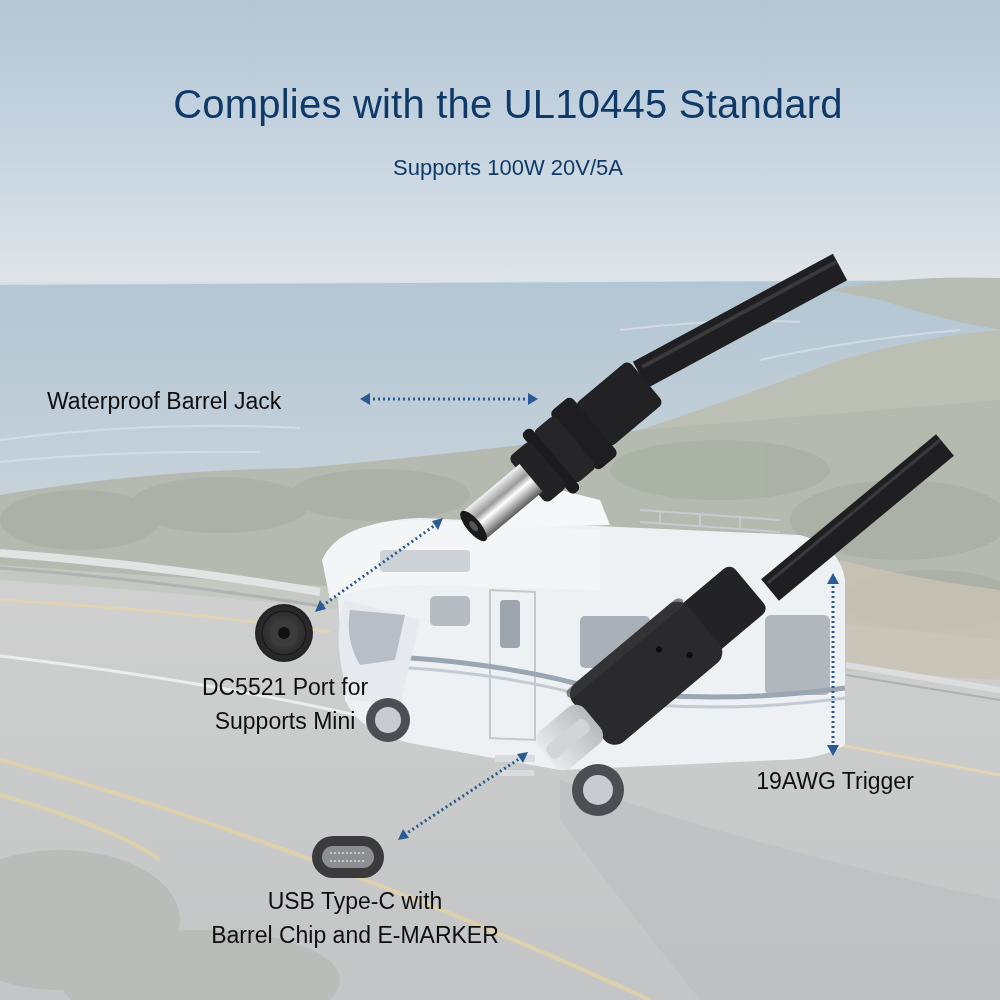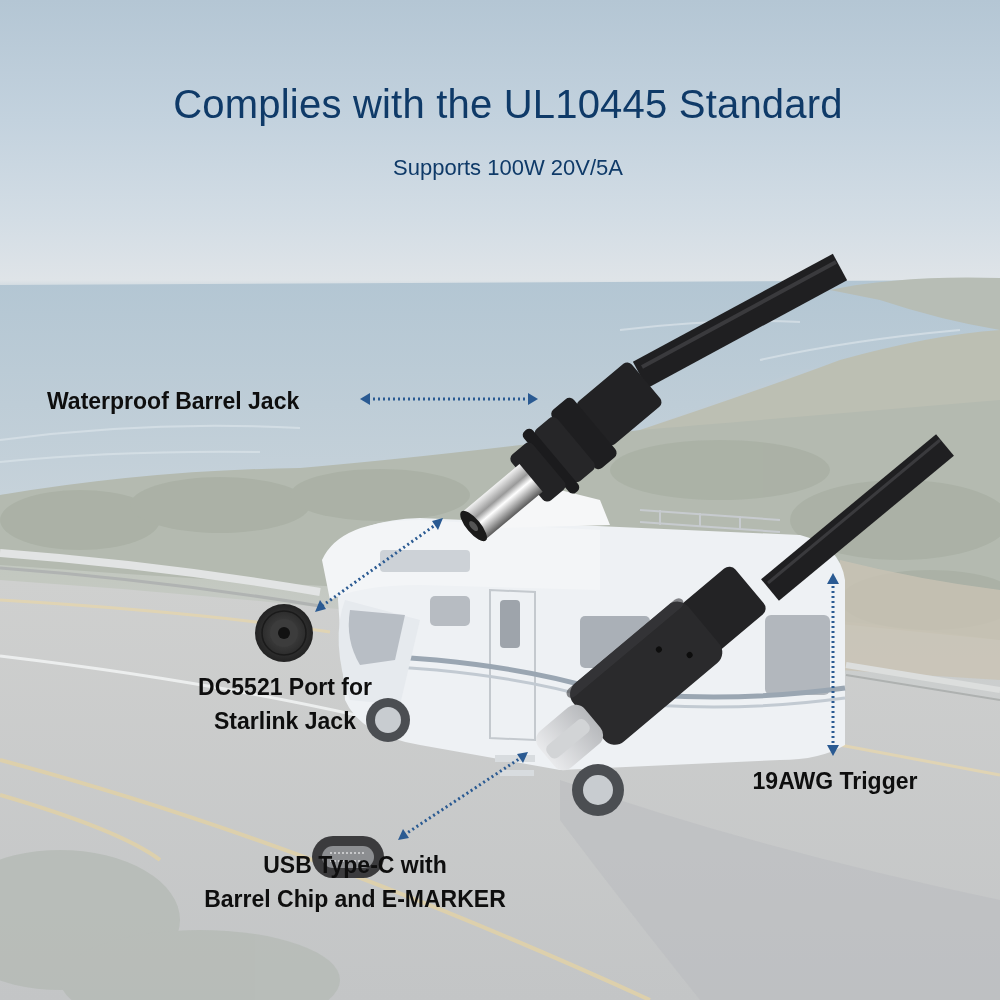--- a/index.html
+++ b/index.html
@@ -2,21 +2,21 @@
 <html><head>
 <meta charset="utf-8">
 <style>
   html,body{margin:0;padding:0;}
   body{width:1000px;height:1000px;overflow:hidden;position:relative;font-family:"Liberation Sans",sans-serif;}
   .canvas{position:absolute;inset:0;width:1000px;height:1000px;overflow:hidden;
     background:linear-gradient(180deg,#b4c6d4 0%,#c3d2de 12%,#d3dde5 22%,#dfe4e8 28%,#c9d5dd 29%,#bccbd6 36%,#c2ced6 45%,#bfc6bf 50%,#c3c8c0 58%,#c9cccb 64%,#cfd1d2 75%,#cbcccd 88%,#c6c8c8 100%);}
   .title{position:absolute;left:8px;width:1000px;text-align:center;color:#0f3a68;font-weight:normal;}
   .title.main{top:82px;font-size:40px;letter-spacing:0.2px;}
   .title.sub{top:155px;font-size:22px;}
-  .label{position:absolute;color:#0e0e0e;font-weight:bold;font-size:23px;line-height:34px;white-space:nowrap;}
+  .label{position:absolute;color:#0e0e0e;font-weight:normal;font-size:23px;line-height:34px;white-space:nowrap;}
   .label.center{text-align:center;}
   svg{position:absolute;left:0;top:0;}
 </style>
 </head>
 <body>
 
 <div class="canvas">
 
   <svg width="1000" height="1000" viewBox="0 0 1000 1000">
     <defs>
@@ -188,24 +188,24 @@
       <path d="M833 756 L827 745 L839 745 Z"></path>
       <path d="M528 752 L517 754 L523 763 Z"></path>
       <path d="M398 840 L409 838 L403 829 Z"></path>
     </g>
   </svg>
 
   <div class="label" style="left:47px;top:384px;">Waterproof Barrel Jack</div>
 
   <div class="label center" style="left:160px;top:670px;width:250px;text-align:center;">
     <div>DC5521 Port for</div>
-    <div>Starlink Jack</div>
+    <div>Supports Mini</div>
   </div>
 
   <div class="label center" style="left:705px;top:764px;width:260px;">
     <div>19AWG Trigger</div>
   </div>
 
-  <div class="label center" style="left:150px;top:848px;width:410px;text-align:center;">
+  <div class="label center" style="left:150px;top:884px;width:410px;text-align:center;">
     <div>USB Type-C with</div>
     <div>Barrel Chip and E-MARKER</div>
   </div>
 </div>
 
 </body></html>

